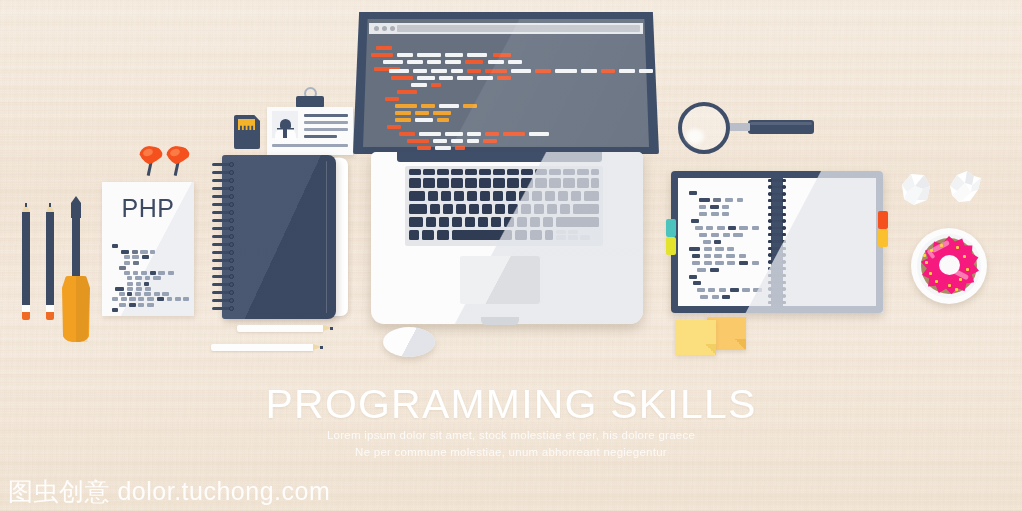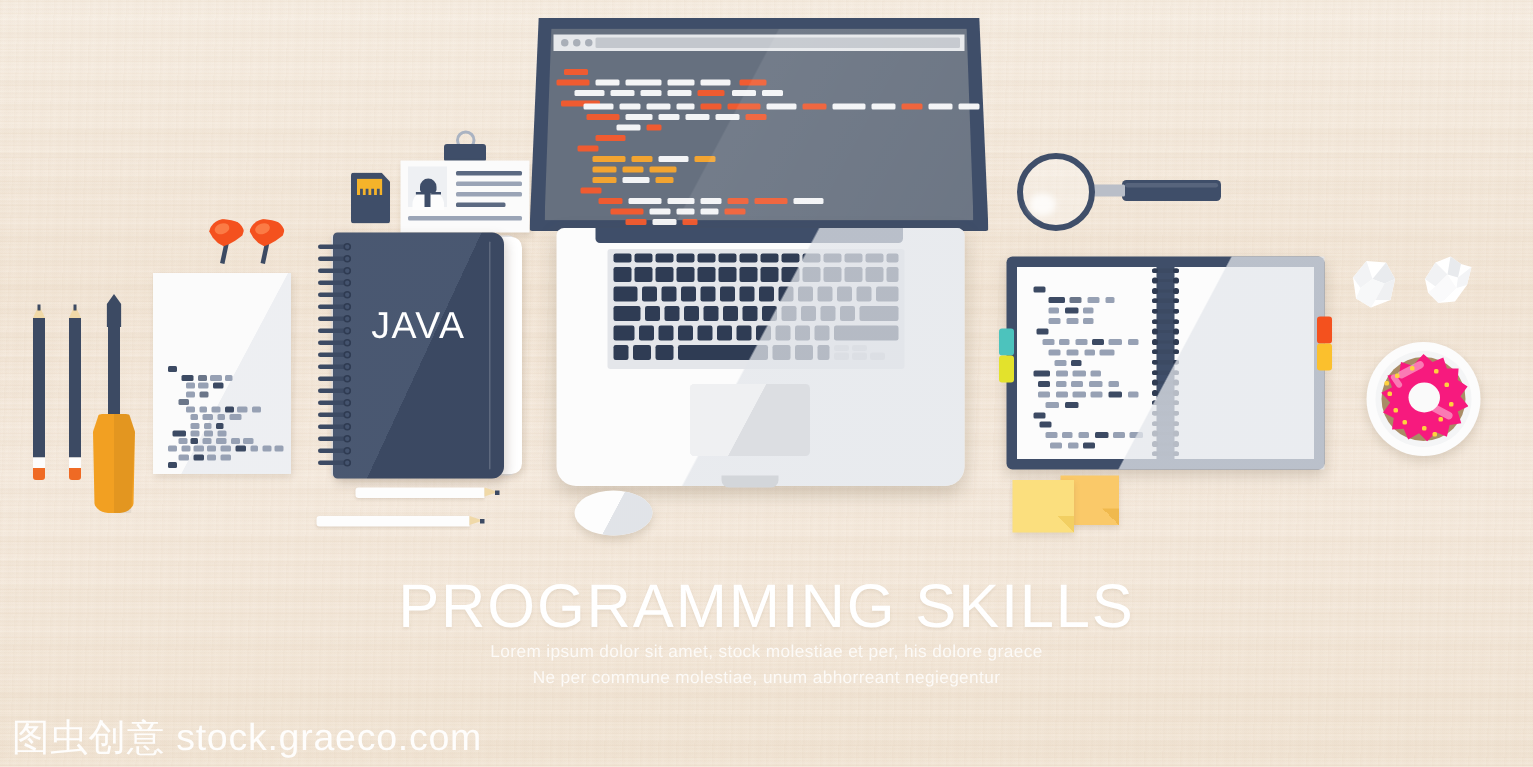--- a/index.html
+++ b/index.html
@@ -261,20 +261,21 @@
 
 <div class="screwdriver layer" style="left:62px;top:196px;width:30px;height:150px;">
   <div class="sd-head"></div>
   <div class="sd-shaft"></div>
   <div class="sd-handle"></div>
   <div class="sd-handle-sh"></div>
 </div>
 
 <div class="paper-php" style="left:102px;top:182px;width:92px;height:134px;">
   <div class="sheen"></div>
+  <div class="php-title">PHP</div>
   <div id="php-code" style="position:absolute;left:10px;top:62px;right:6px;bottom:6px;">
       <div class="cl" style="left: 0px; top: 0px; width: 5.94px;"></div>
       <div class="cl" style="left: 8.58px; top: 5.94px; width: 8.58px;"></div>
       <div class="cl md" style="left: 19.8px; top: 5.94px; width: 5.94px;"></div>
       <div class="cl lt" style="left: 28.38px; top: 5.94px; width: 7.26px;"></div>
       <div class="cl lt" style="left: 38.28px; top: 5.94px; width: 4.62px;"></div>
       <div class="cl lt" style="left: 11.88px; top: 11.22px; width: 5.94px;"></div>
       <div class="cl lt" style="left: 20.46px; top: 11.22px; width: 6.6px;"></div>
       <div class="cl" style="left: 29.7px; top: 11.22px; width: 7.26px;"></div>
       <div class="cl lt" style="left: 11.88px; top: 16.5px; width: 6.6px;"></div>
@@ -353,21 +354,20 @@
   </div>
 </div>
 
 <div class="java-book" style="left:212px;top:155px;width:136px;height:166px;">
   <div class="jb-pages2"></div>
   <div class="jb-pages"></div>
   <div class="jb-cover">
     <div class="gloss"></div>
     <div class="jb-spineline"></div>
   </div>
-  <div class="jb-title">JAVA</div>
   <div class="jb-spiral" id="java-spiral">
       <div class="coil" style="top: 0px;"></div>
       <div class="coilhole" style="top: -1px;"></div>
       <div class="coil" style="top: 8px;"></div>
       <div class="coilhole" style="top: 7px;"></div>
       <div class="coil" style="top: 16px;"></div>
       <div class="coilhole" style="top: 15px;"></div>
       <div class="coil" style="top: 24px;"></div>
       <div class="coilhole" style="top: 23px;"></div>
       <div class="coil" style="top: 32px;"></div>
@@ -763,14 +763,14 @@
   <div class="sprk" style="left:12px;top:26px;"></div>
   <div class="sprk" style="left:44px;top:60px;"></div>
 </div>
 
 <div class="headline" style="top:381px;text-align:center;">PROGRAMMING SKILLS</div>
 <div class="subline" style="top:427px;">Lorem ipsum dolor sit amet, stock molestiae et per, his dolore graece</div>
 <div class="subline" style="top:444px;">Ne per commune molestiae, unum abhorreant negiegentur</div>
 
 <div class="watermark">
   <span class="cn">图虫创意</span>
-  <span>stock.graeco.com</span>
+  <span>dolor.tuchong.com</span>
 </div>
 
 </body></html>

